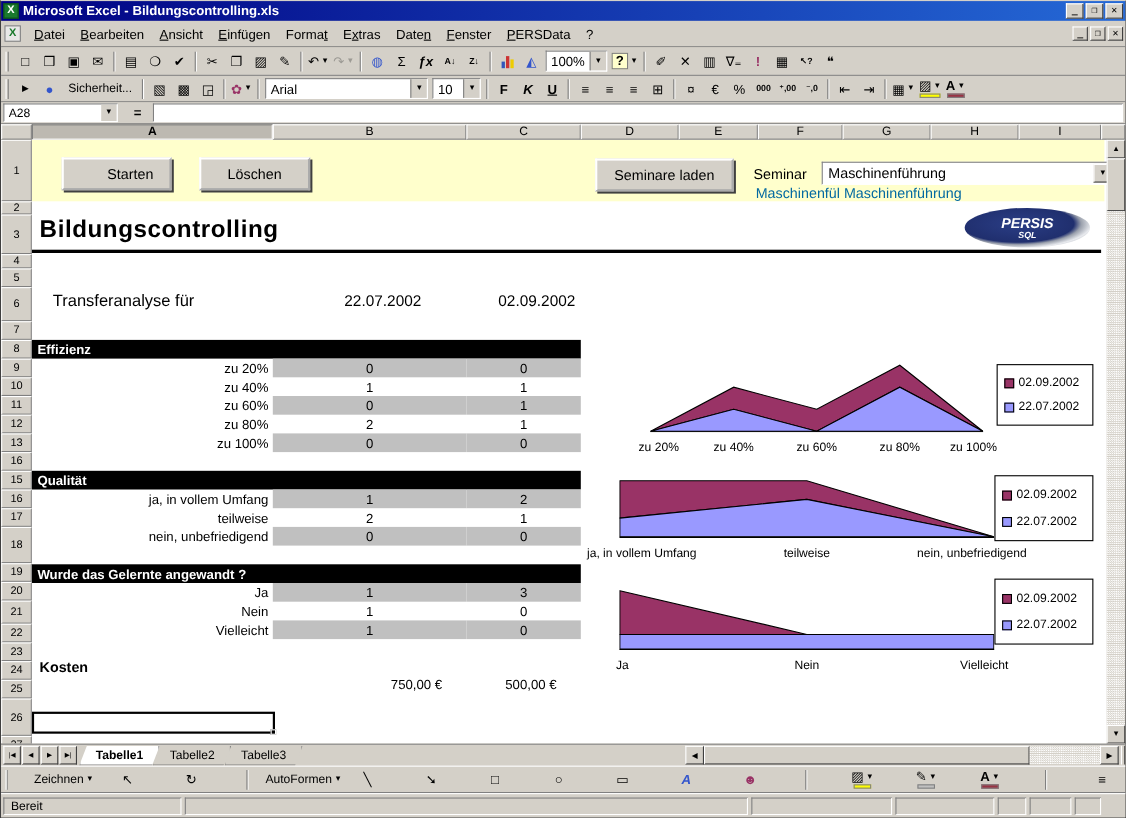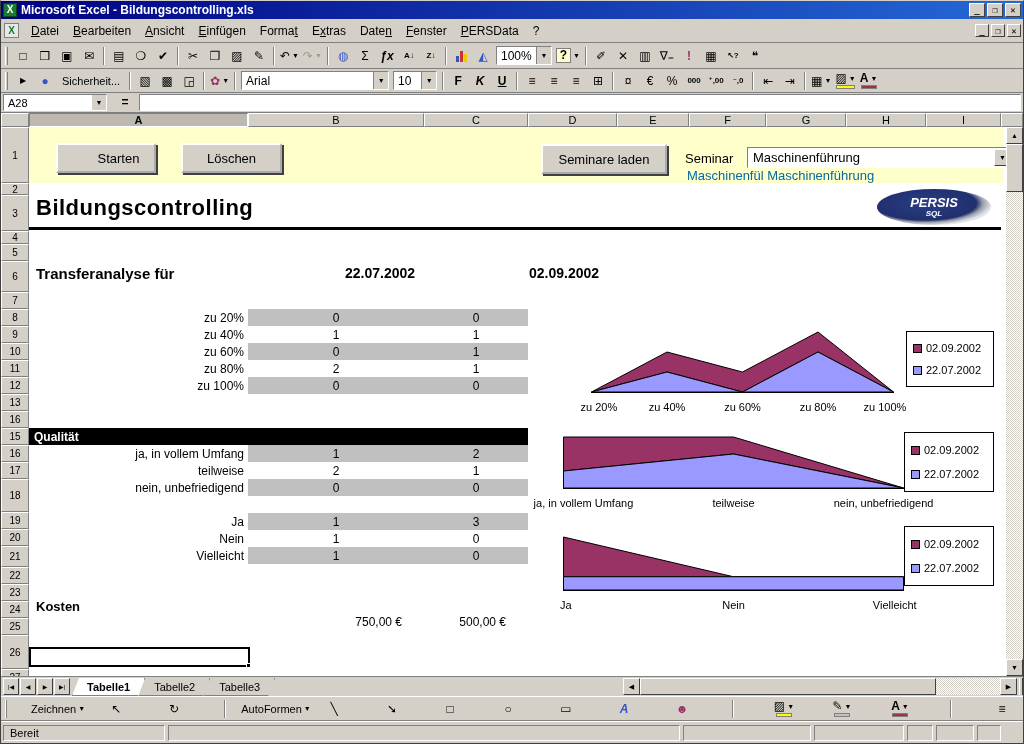--- a/index.html
+++ b/index.html
@@ -62,21 +62,21 @@
 .sem-label { position:absolute; left:656px; top:24px; width:56px; font-size:13px; }
 .sem-combo { position:absolute; left:718px; top:20px; width:266px; height:21px; background:#fff; border:1px solid; border-color:#808080 #fff #fff #808080; display:flex; align-items:center; }
 .sem-combo .cval { flex:1; font-size:13px; padding:0 5px; }
 .sem-combo .carr { width:17px; height:17px; background:#d4d0c8; border:1px solid; border-color:#fff #404040 #404040 #fff; margin-right:1px; font-size:7px; display:flex; align-items:center; justify-content:center; }
 .ghost { position:absolute; left:658px; top:41px; font-size:13px; color:#0369a1; white-space:nowrap; }
 .pagetitle { position:absolute; left:7px; top:68px; font-size:22px; font-weight:bold; letter-spacing:0.5px; }
 .titlerule { position:absolute; left:0; top:100px; width:972px; height:3px; background:#000; }
 .logo { position:absolute; left:848px; top:62px; width:114px; height:36px; border-radius:50%; background:radial-gradient(ellipse at 42% 40%, #2a3d85 0%, #202f6e 55%, #9aa0ac 62%, #e8eaee 72%, #6d7380 100%); display:flex; flex-direction:column; align-items:center; justify-content:center; color:#fff; font-style:italic; font-weight:bold; }
 .logo .l1 { font-size:13px; line-height:13px; }
 .logo .l2 { font-size:8px; line-height:9px; }
-.transferrow { position:absolute; left:0; top:134px; width:499px; height:24px; display:grid; grid-template-columns:219px 176px 104px; align-items:center; font-weight:bold;gap:44px; }
+.transferrow { position:absolute; left:12px; top:134px; width:499px; height:24px; display:grid; grid-template-columns:219px 176px 104px; align-items:center; font-weight:normal; }
 .transferrow .tl { font-size:15px; padding-left:7px; }
 .transferrow .td { font-size:14px; text-align:center; }
 .section { position:absolute; left:0; width:499px; }
 .sechead { height:17px; background:#000; color:#fff; font-weight:bold; font-size:12px; display:flex; align-items:center; padding-left:5px; }
 .secrow { height:17px; display:grid; grid-template-columns:219px 176px 104px; font-size:12px; }
 .secrow .lab { text-align:right; padding-right:4px; display:flex; align-items:center; justify-content:flex-end; }
 .secrow .val { text-align:center; display:flex; align-items:center; justify-content:center; }
 .secrow.gray .val { background:#c0c0c0; }
 .kostenlabel { position:absolute; left:7px; top:472px; font-size:13px; font-weight:bold; }
 .kostenrow { position:absolute; left:0; top:488px; width:499px; height:17px; display:grid; grid-template-columns:219px 176px 104px; font-size:12px; }
@@ -447,20 +447,21 @@
       </div>
 
       <div class="transferrow">
         <span class="tl">Transferanalyse für</span>
         <span class="td">22.07.2002</span>
         <span class="td">02.09.2002</span>
       </div>
 
       <div id="sections">
           <div class="section" style="top: 182px;">
+            <div class="sechead">Effizienz</div>
             <div class="secrow gray">
               <span class="lab">zu 20%</span>
               <span class="val">0</span>
               <span class="val">0</span>
             </div>
             <div class="secrow">
               <span class="lab">zu 40%</span>
               <span class="val">1</span>
               <span class="val">1</span>
             </div>
@@ -492,20 +493,21 @@
               <span class="val">2</span>
               <span class="val">1</span>
             </div>
             <div class="secrow gray">
               <span class="lab">nein, unbefriedigend</span>
               <span class="val">0</span>
               <span class="val">0</span>
             </div>
           </div>
           <div class="section" style="top: 386px;">
+            <div class="sechead">Wurde das Gelernte angewandt ?</div>
             <div class="secrow gray">
               <span class="lab">Ja</span>
               <span class="val">1</span>
               <span class="val">3</span>
             </div>
             <div class="secrow">
               <span class="lab">Nein</span>
               <span class="val">1</span>
               <span class="val">0</span>
             </div>

